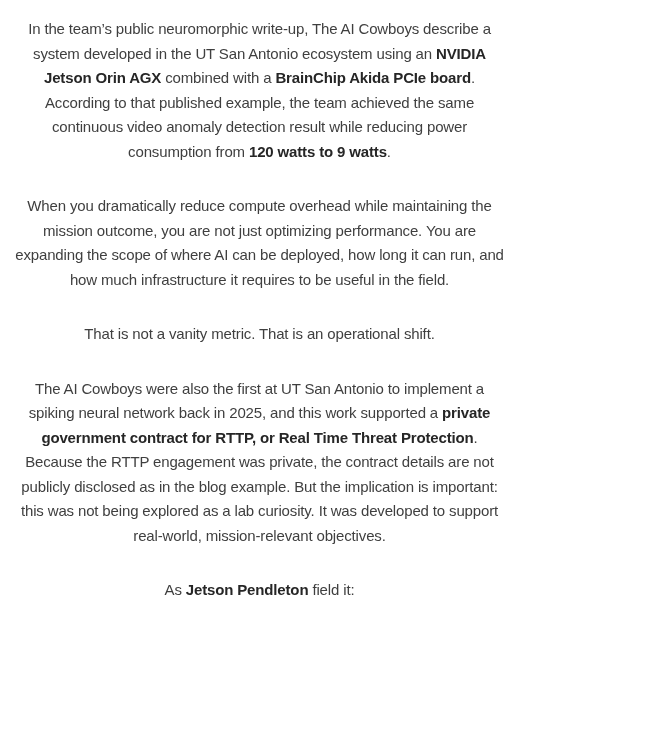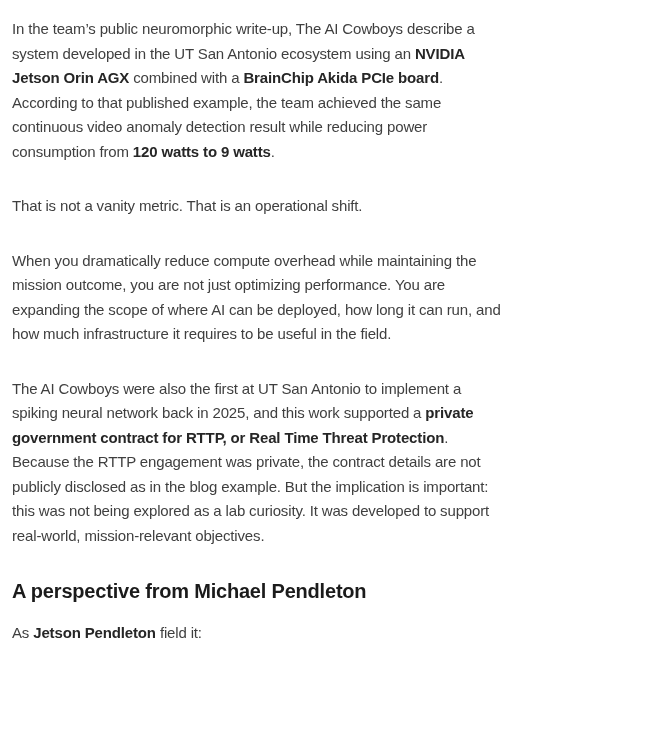--- a/index.html
+++ b/index.html
@@ -14,20 +14,21 @@
     font-family: "Liberation Sans", sans-serif;
   }
   .article {
     box-sizing: border-box;
     width: 537px;
     padding: 17px 30px 0 12px;
     color: #3f3f3f;
     font-size: 15px;
     line-height: 24.5px;
     letter-spacing: -0.15px;
+    text-align: center;
   }
   .article p {
     margin: 0 0 30px 0;
   }
   .article p strong {
     font-weight: 700;
     color: #262626;
   }
   .article h2 {
     margin: 30px 0 17px 0;
@@ -36,18 +37,17 @@
     font-weight: 700;
     color: #1b1b1b;
     letter-spacing: -0.2px;
   }
 </style>
 </head>
 <body>
 
 <main class="article">
     <p><span>In the team’s public neuromorphic write-up, The AI Cowboys describe a system developed in the UT San Antonio ecosystem using an </span><strong>NVIDIA Jetson Orin AGX</strong><span> combined with a </span><strong>BrainChip Akida PCIe board</strong><span>. According to that published example, the team achieved the same continuous video anomaly detection result while reducing power consumption from </span><strong>120 watts to 9 watts</strong><span>.</span></p>
+    <p><span>When you dramatically reduce compute overhead while maintaining the mission outcome, you are not just optimizing performance. You are expanding the scope of where AI can be deployed, how long it can run, and how much infrastructure it requires to be useful in the field.</span></p>
     <p><span>That is not a vanity metric. That is an operational shift.</span></p>
-    <p><span>When you dramatically reduce compute overhead while maintaining the mission outcome, you are not just optimizing performance. You are expanding the scope of where AI can be deployed, how long it can run, and how much infrastructure it requires to be useful in the field.</span></p>
     <p><span>The AI Cowboys were also the first at UT San Antonio to implement a spiking neural network back in 2025, and this work supported a </span><strong>private government contract for RTTP, or Real Time Threat Protection</strong><span>. Because the RTTP engagement was private, the contract details are not publicly disclosed as in the blog example. But the implication is important: this was not being explored as a lab curiosity. It was developed to support real-world, mission-relevant objectives.</span></p>
-    <h2>A perspective from Michael Pendleton</h2>
     <p><span>As </span><strong>Jetson Pendleton</strong><span> field it:</span></p>
   </main>
 
 </body></html>

